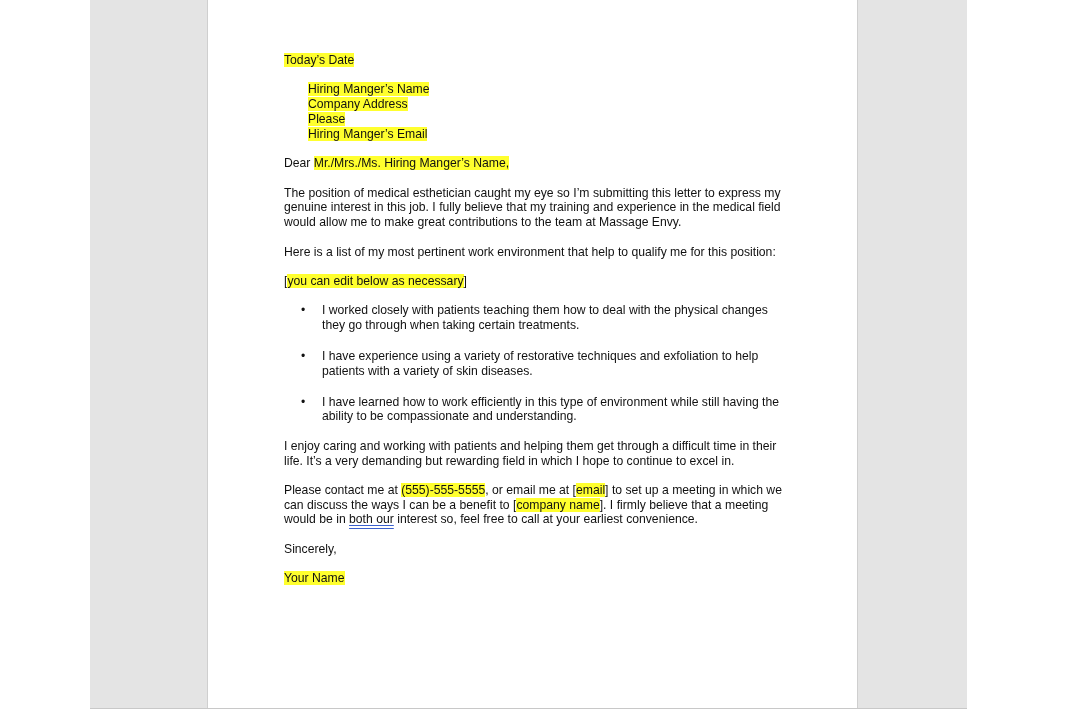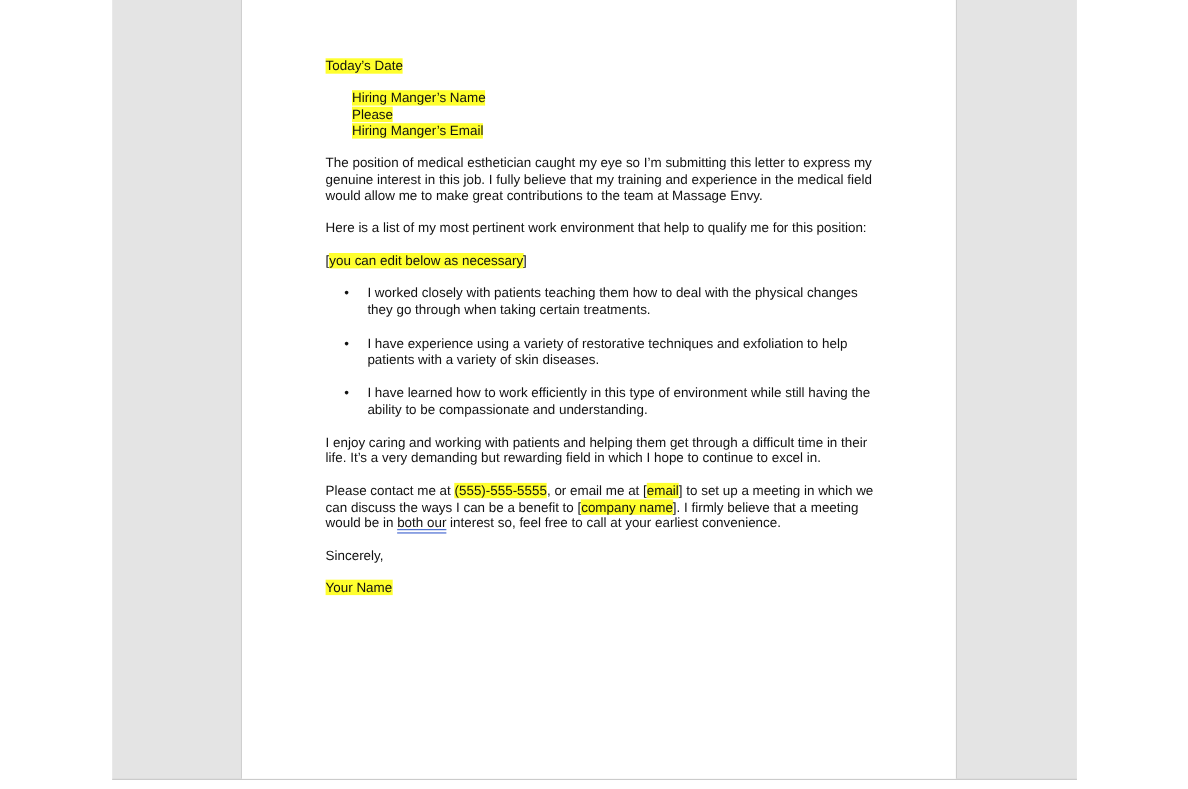--- a/index.html
+++ b/index.html
@@ -16,21 +16,20 @@
     color: #111111;
   }
   .canvas {
     position: absolute;
     left: 90px;
     top: 0;
     width: 877px;
     height: 708px;
     background: #e4e4e4;
     border-bottom: 1px solid #c8c8c8;
-    margin-left: 12px;
   }
   .page {
     position: absolute;
     left: 117px;
     top: 0;
     width: 649px;
     height: 708px;
     background: #ffffff;
     border-left: 1px solid #cfcfcf;
     border-right: 1px solid #cfcfcf;
@@ -76,24 +75,26 @@
 <body>
 
 <div class="canvas">
   <div class="page">
     <div class="content">
 
       <p><span class="hl">Today’s Date</span></p>
 
       <div class="addr">
         <p><span class="hl">Hiring Manger’s Name</span></p>
+        <p><span class="hl">Company Address</span></p>
         <p><span class="hl">Please</span></p>
         <p><span class="hl">Hiring Manger’s Email</span></p>
       </div>
 
+      <p><span>Dear </span><span class="hl">Mr./Mrs./Ms. Hiring Manger’s Name,</span></p>
 
       <p>The position of medical esthetician caught my eye so I’m submitting this letter to express my genuine interest in this job. I fully believe that my training and experience in the medical field would allow me to make great contributions to the team at Massage Envy.</p>
 
       <p>Here is a list of my most pertinent work environment that help to qualify me for this position:</p>
 
       <p><span>[</span><span class="hl">you can edit below as necessary</span><span>]</span></p>
 
       <ul class="bullets">
         <li><span class="dot">•</span><span>I worked closely with patients teaching them how to deal with the physical changes they go through when taking certain treatments.</span></li>
         <li><span class="dot">•</span><span>I have experience using a variety of restorative techniques and exfoliation to help patients with a variety of skin diseases.</span></li>

